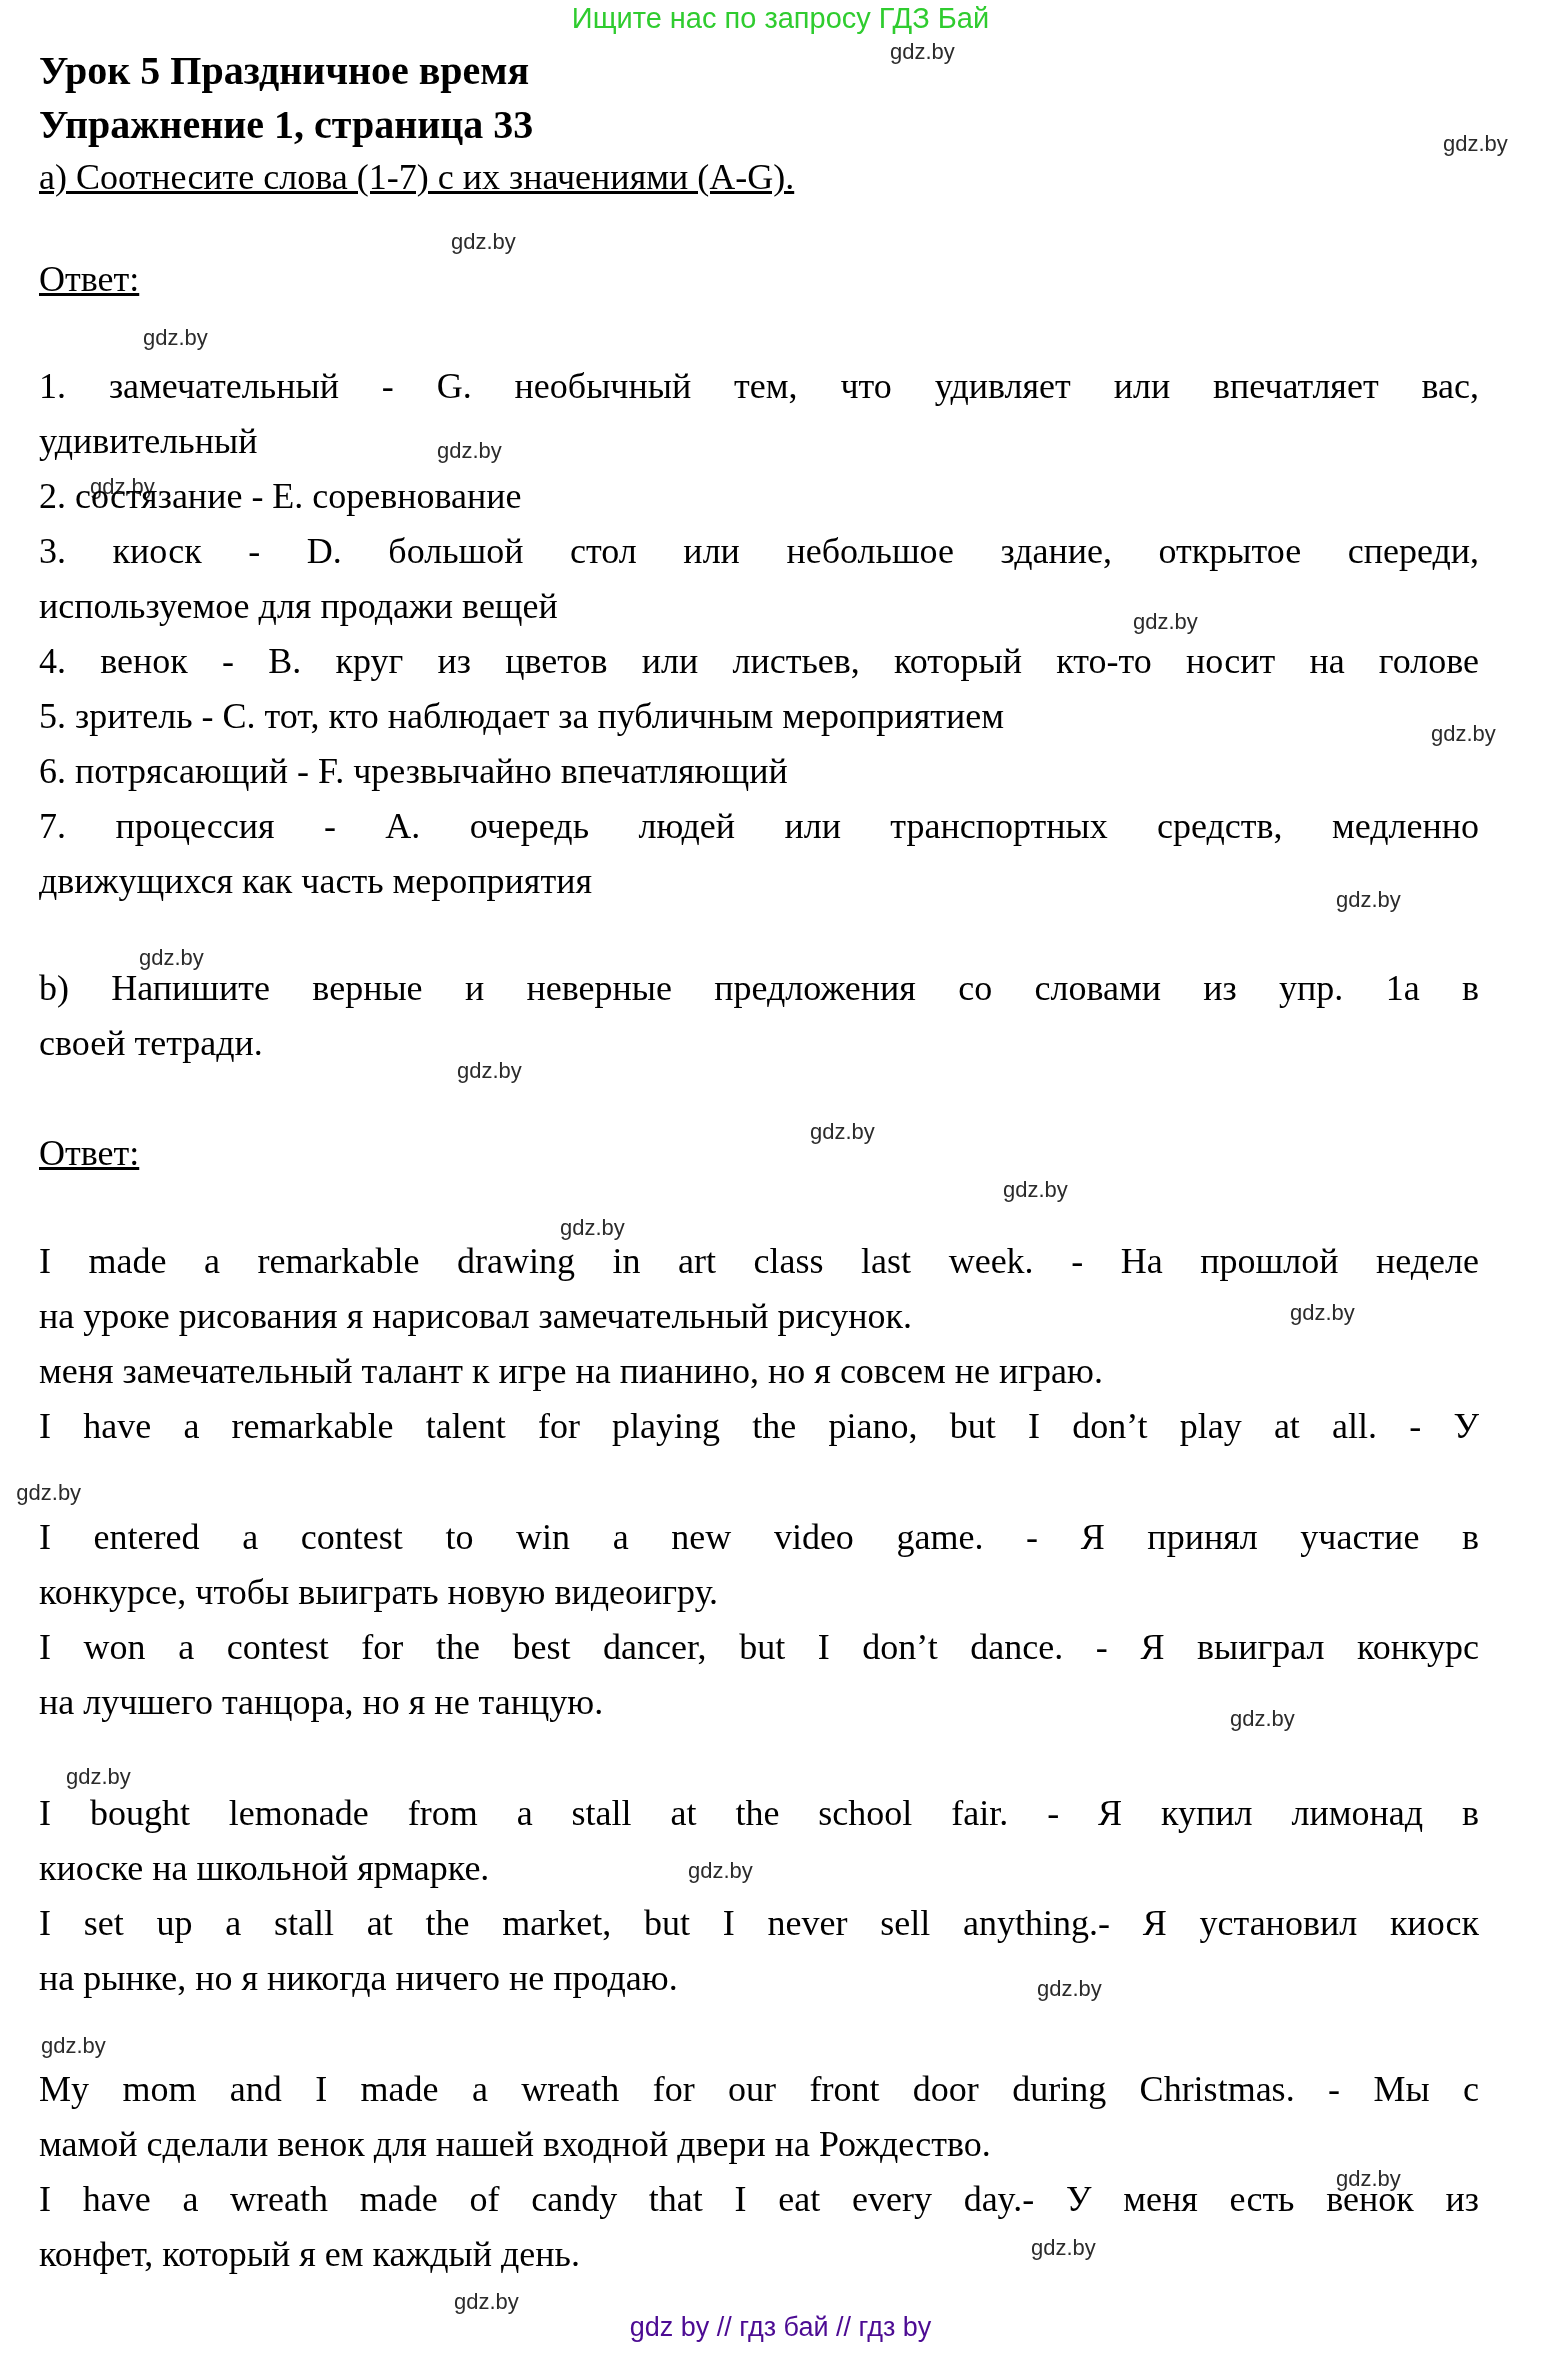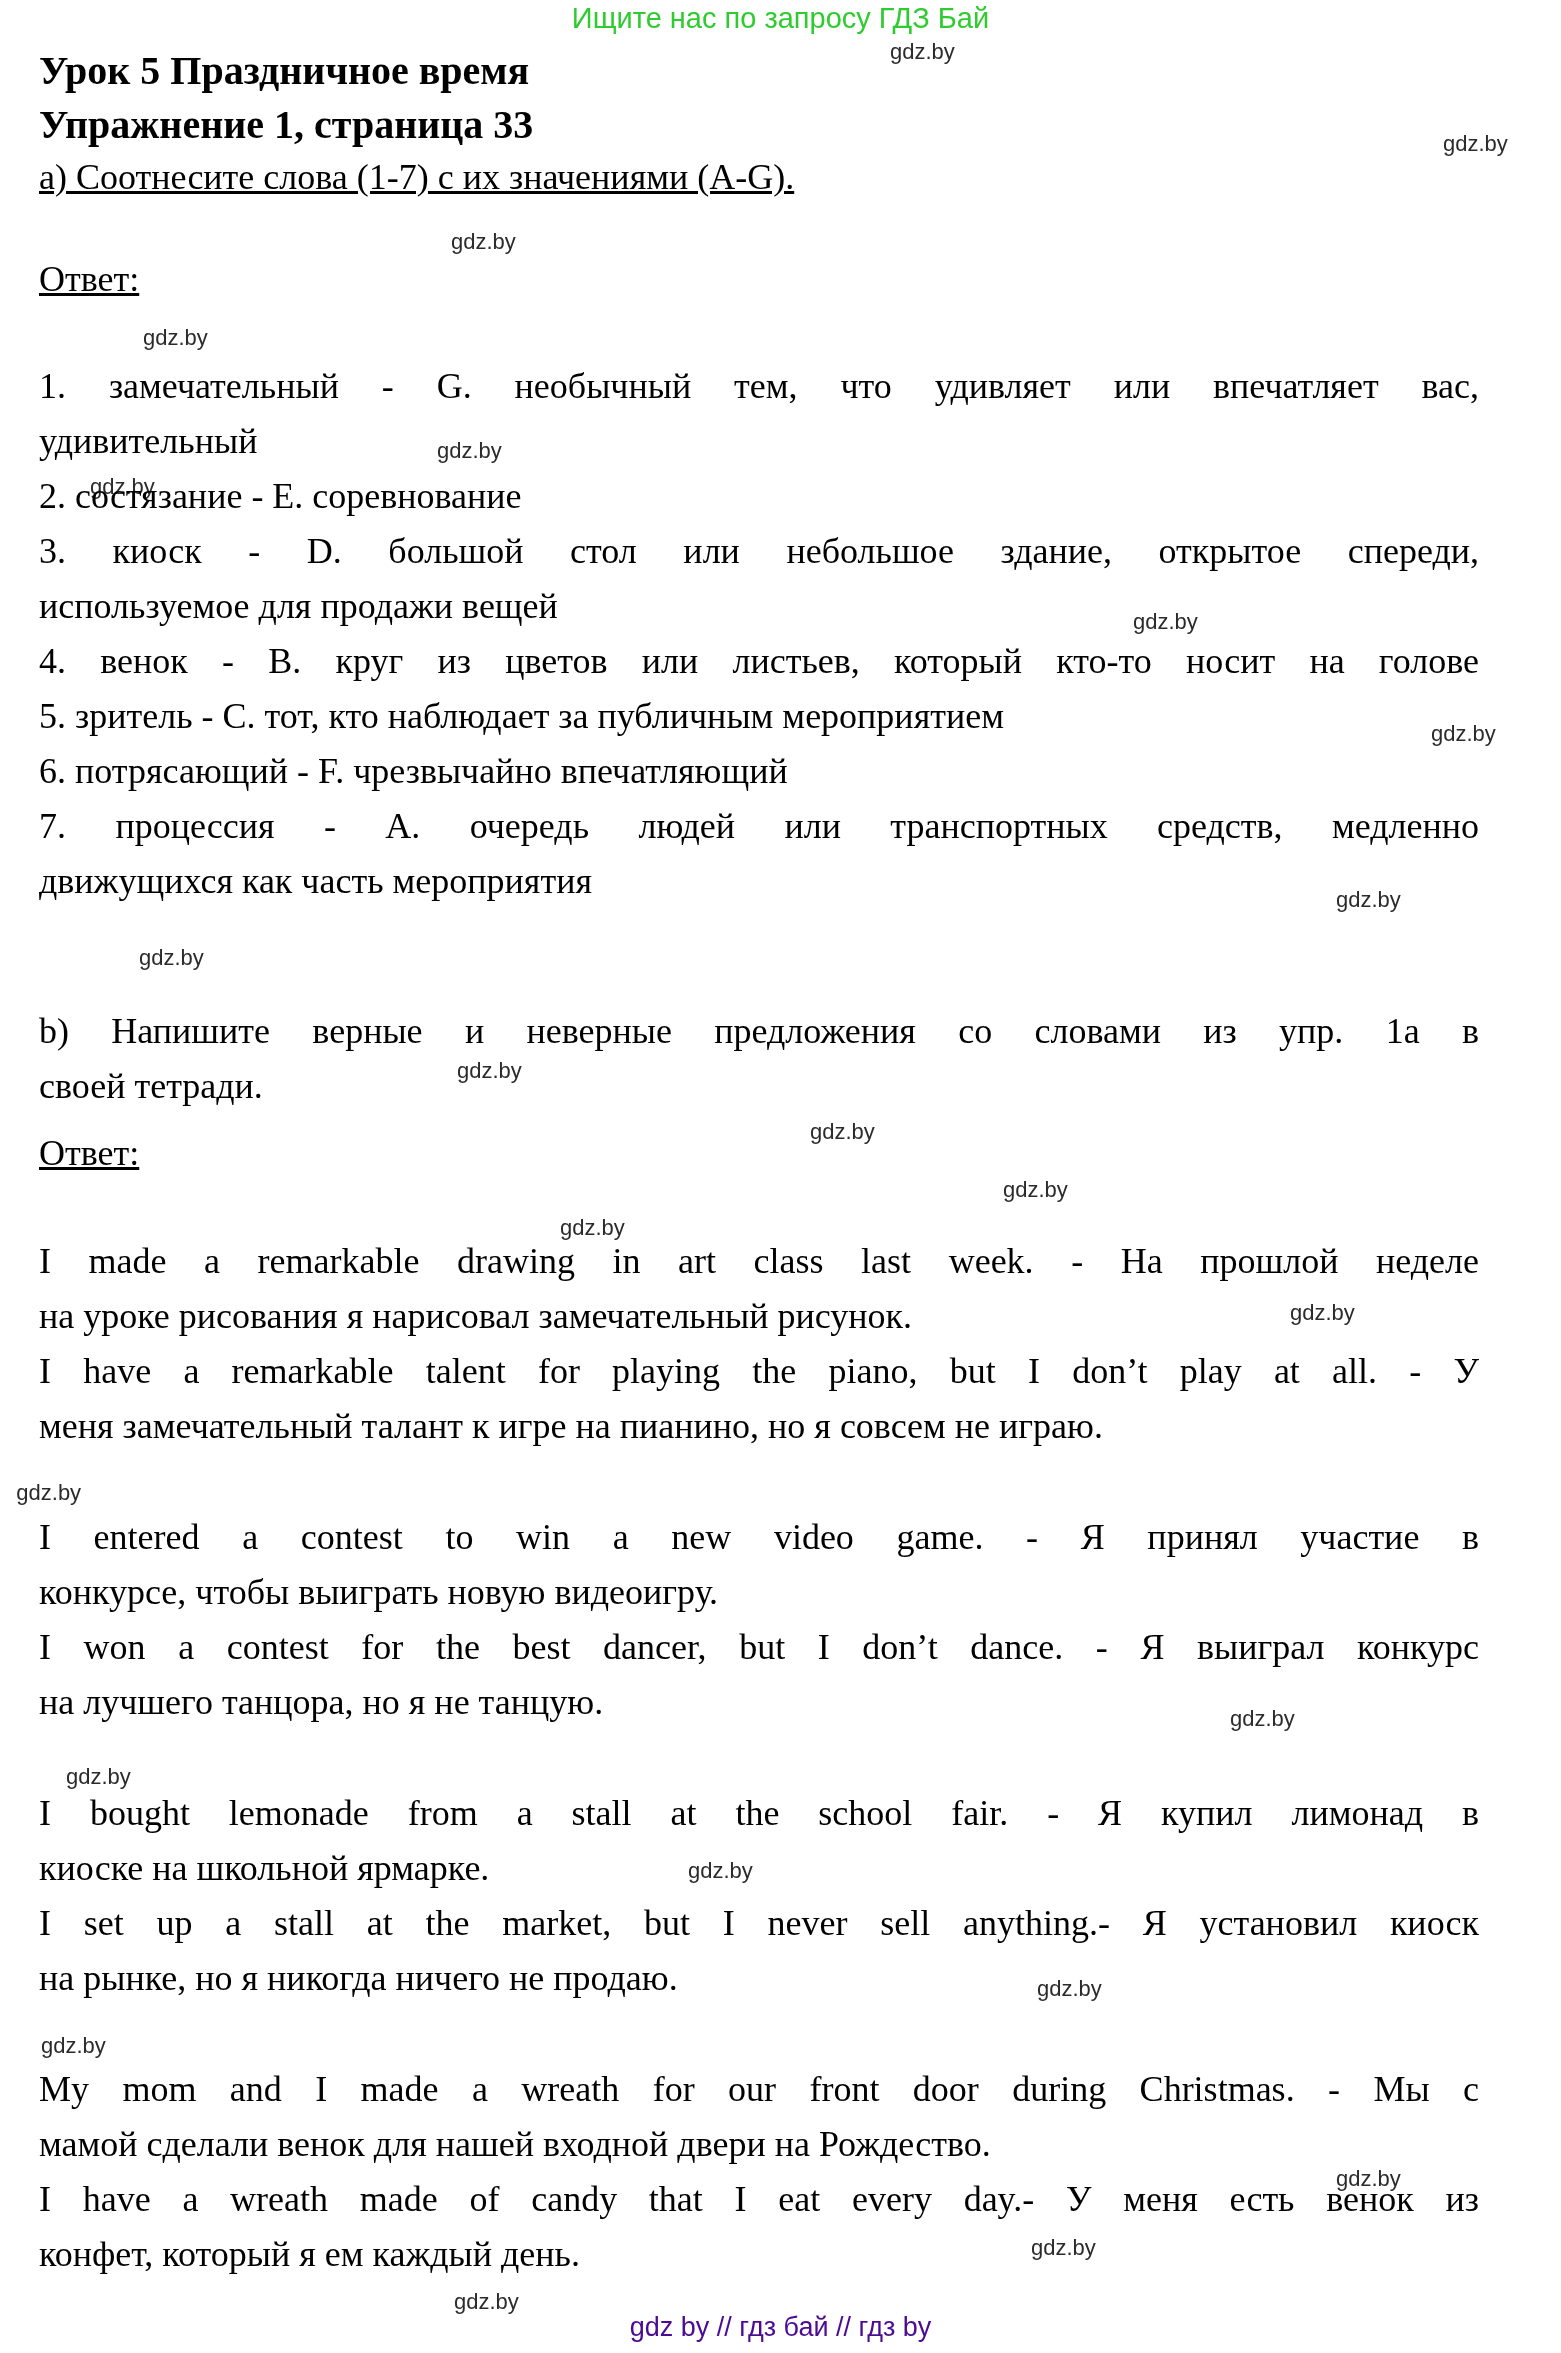--- a/index.html
+++ b/index.html
@@ -95,33 +95,33 @@
     <div class="ln">2. состязание - E. соревнование</div>
     <div class="ln jf">3. киоск - D. большой стол или небольшое здание, открытое спереди,</div>
     <div class="ln">используемое для продажи вещей</div>
     <div class="ln jf">4. венок - B. круг из цветов или листьев, который кто-то носит на голове</div>
     <div class="ln">5. зритель - C. тот, кто наблюдает за публичным мероприятием</div>
     <div class="ln">6. потрясающий - F. чрезвычайно впечатляющий</div>
     <div class="ln jf">7. процессия - A. очередь людей или транспортных средств, медленно</div>
     <div class="ln">движущихся как часть мероприятия</div>
   </div>
 
-  <div class="block" style="top:1004px">
+  <div class="block" style="top:961px">
     <div class="ln jf">b) Напишите верные и неверные предложения со словами из упр. 1a в</div>
     <div class="ln">своей тетради.</div>
   </div>
 
   <div class="pl" style="top:1130px">Ответ:</div>
 
   <div class="block" style="top:1234px">
     <div class="group">
       <div class="ln jf">I made a remarkable drawing in art class last week. - На прошлой неделе</div>
       <div class="ln">на уроке рисования я нарисовал замечательный рисунок.</div>
+      <div class="ln">меня замечательный талант к игре на пианино, но я совсем не играю.</div>
       <div class="ln jf">I have a remarkable talent for playing the piano, but I don’t play at all. - У</div>
-      <div class="ln">меня замечательный талант к игре на пианино, но я совсем не играю.</div>
     </div>
     <div class="group">
       <div class="ln jf">I entered a contest to win a new video game. - Я принял участие в</div>
       <div class="ln">конкурсе, чтобы выиграть новую видеоигру.</div>
       <div class="ln jf">I won a contest for the best dancer, but I don’t dance. - Я выиграл конкурс</div>
       <div class="ln">на лучшего танцора, но я не танцую.</div>
     </div>
     <div class="group">
       <div class="ln jf">I bought lemonade from a stall at the school fair. - Я купил лимонад в</div>
       <div class="ln">киоске на школьной ярмарке.</div>

